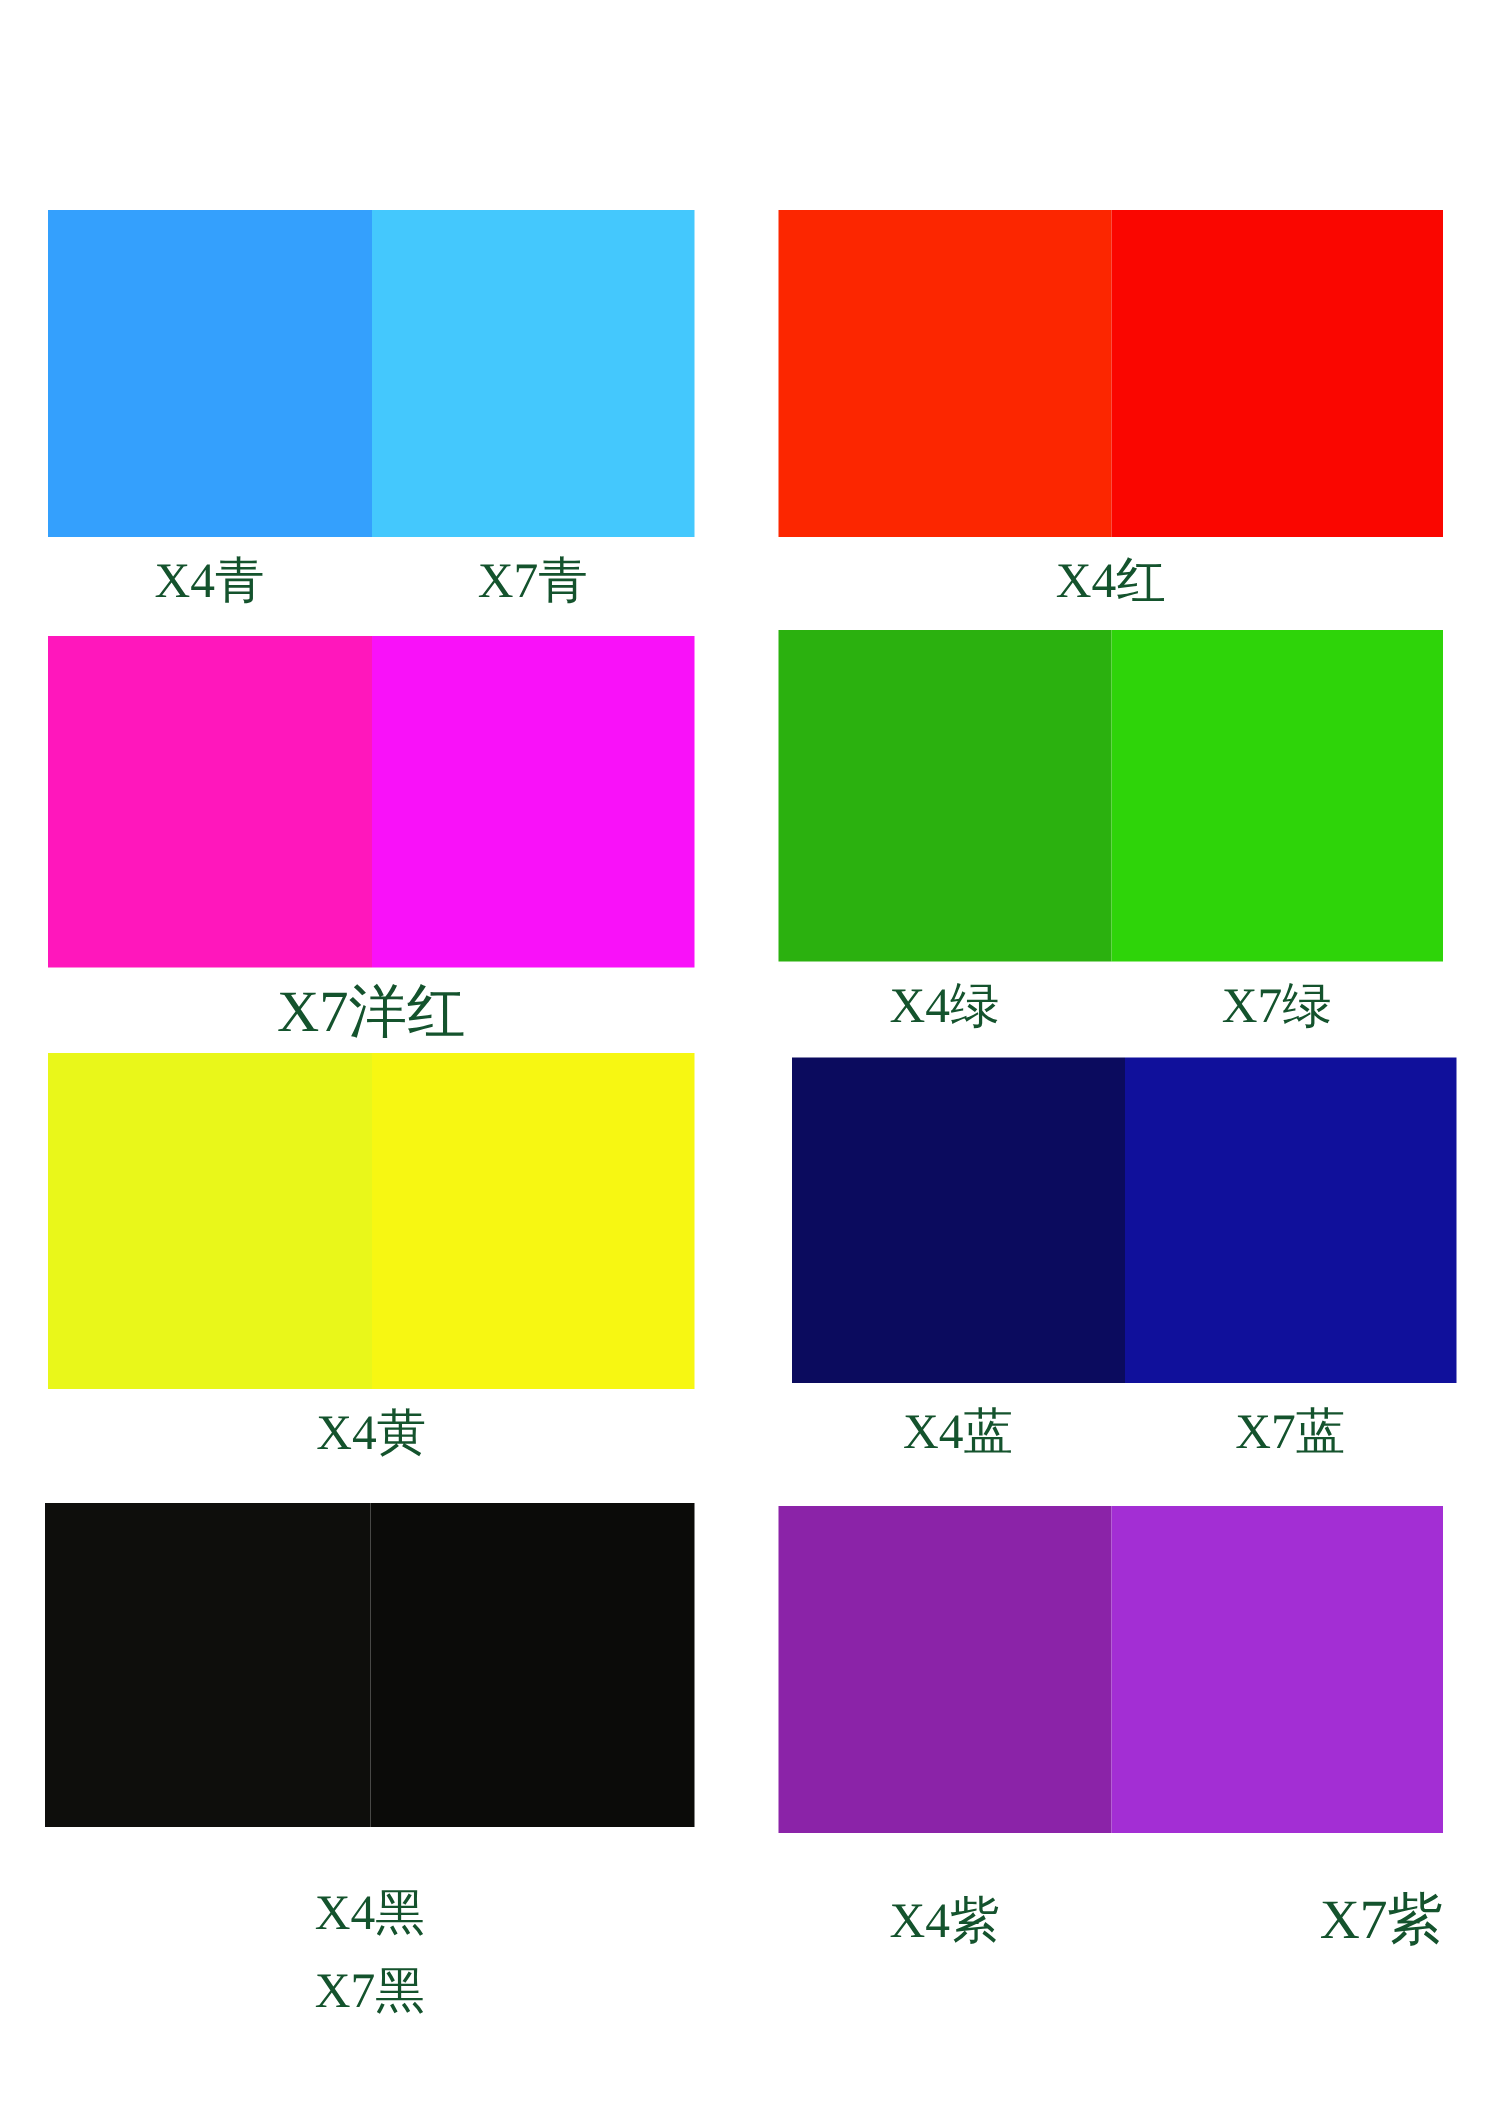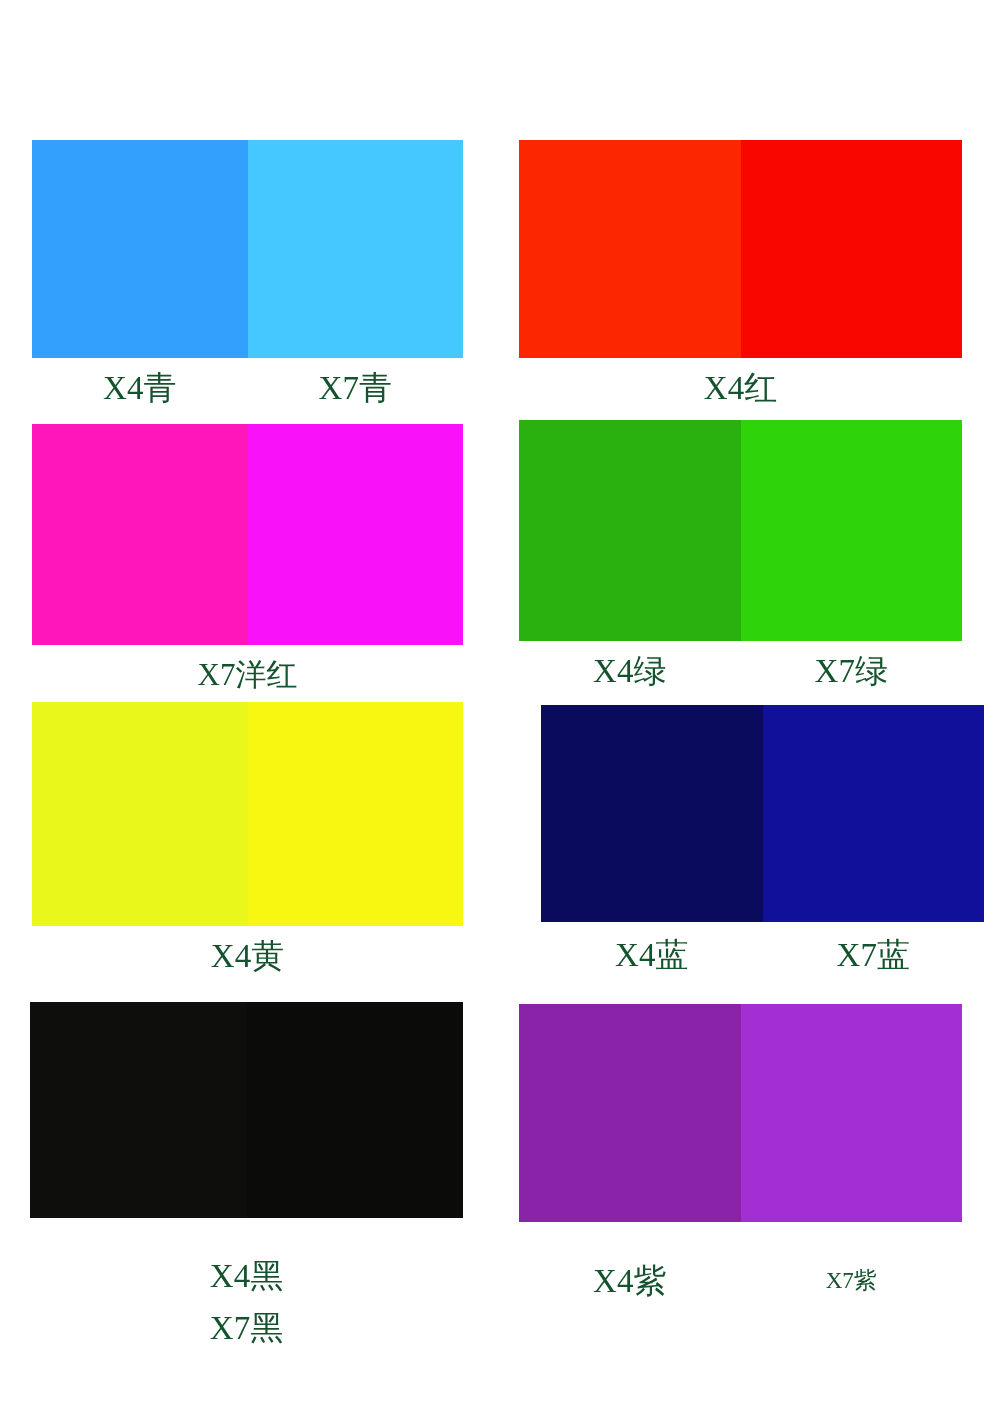--- a/index.html
+++ b/index.html
@@ -52,21 +52,21 @@
           <div class="label-cell" style="font-size: 33px; line-height: 52px;">X4青</div>
           <div class="label-cell" style="font-size: 33px; line-height: 52px;">X7青</div>
         </div>
       </div>
       <div class="pair-block" style="left: 32px; top: 424px; width: 431px;">
         <div class="swatch-row" style="height: 221px;">
           <div class="swatch" style="background: rgb(255, 23, 188);"></div>
           <div class="swatch" style="background: rgb(249, 17, 249);"></div>
         </div>
         <div class="label-row" style="height: 52px; margin-top: 4px;">
-          <div class="label-cell" style="font-size: 31px; line-height: 52px;">X7洋红</div>
+          <div class="label-cell" style="font-size: 39px; line-height: 52px;">X7洋红</div>
         </div>
       </div>
       <div class="pair-block" style="left: 32px; top: 702px; width: 431px;">
         <div class="swatch-row" style="height: 224px;">
           <div class="swatch" style="background: rgb(233, 247, 26);"></div>
           <div class="swatch" style="background: rgb(247, 247, 18);"></div>
         </div>
         <div class="label-row" style="height: 52px; margin-top: 4px;">
           <div class="label-cell" style="font-size: 33px; line-height: 52px;">X4黄</div>
         </div>
@@ -93,34 +93,34 @@
       <div class="pair-block" style="left: 519px; top: 420px; width: 443px;">
         <div class="swatch-row" style="height: 221px;">
           <div class="swatch" style="background: rgb(43, 177, 15);"></div>
           <div class="swatch" style="background: rgb(46, 212, 9);"></div>
         </div>
         <div class="label-row" style="height: 52px; margin-top: 4px; justify-content: space-between;">
           <div class="label-cell" style="font-size: 33px; line-height: 52px;">X4绿</div>
           <div class="label-cell" style="font-size: 33px; line-height: 52px;">X7绿</div>
         </div>
       </div>
-      <div class="pair-block" style="left: 541px; top: 705px; width: 443px;">
+      <div class="pair-block" style="left: 528px; top: 705px; width: 443px;">
         <div class="swatch-row" style="height: 217px;">
           <div class="swatch" style="background: rgb(11, 11, 94);"></div>
           <div class="swatch" style="background: rgb(16, 16, 155);"></div>
         </div>
         <div class="label-row" style="height: 52px; margin-top: 7px;">
           <div class="label-cell" style="font-size: 33px; line-height: 52px;">X4蓝</div>
           <div class="label-cell" style="font-size: 33px; line-height: 52px;">X7蓝</div>
         </div>
       </div>
       <div class="pair-block" style="left: 519px; top: 1004px; width: 443px;">
         <div class="swatch-row" style="height: 218px;">
           <div class="swatch" style="background: rgb(139, 35, 168);"></div>
           <div class="swatch" style="background: rgb(163, 46, 212);"></div>
         </div>
         <div class="label-row" style="height: 52px; margin-top: 33px;">
           <div class="label-cell" style="font-size: 33px; line-height: 52px;">X4紫</div>
-          <div class="label-cell" style="font-size: 23px; line-height: 52px;">X7紫</div>
+          <div class="label-cell" style="font-size: 37px; line-height: 52px; text-align: right;">X7紫</div>
         </div>
       </div>
     </div>
 </div>
 
 </body></html>

